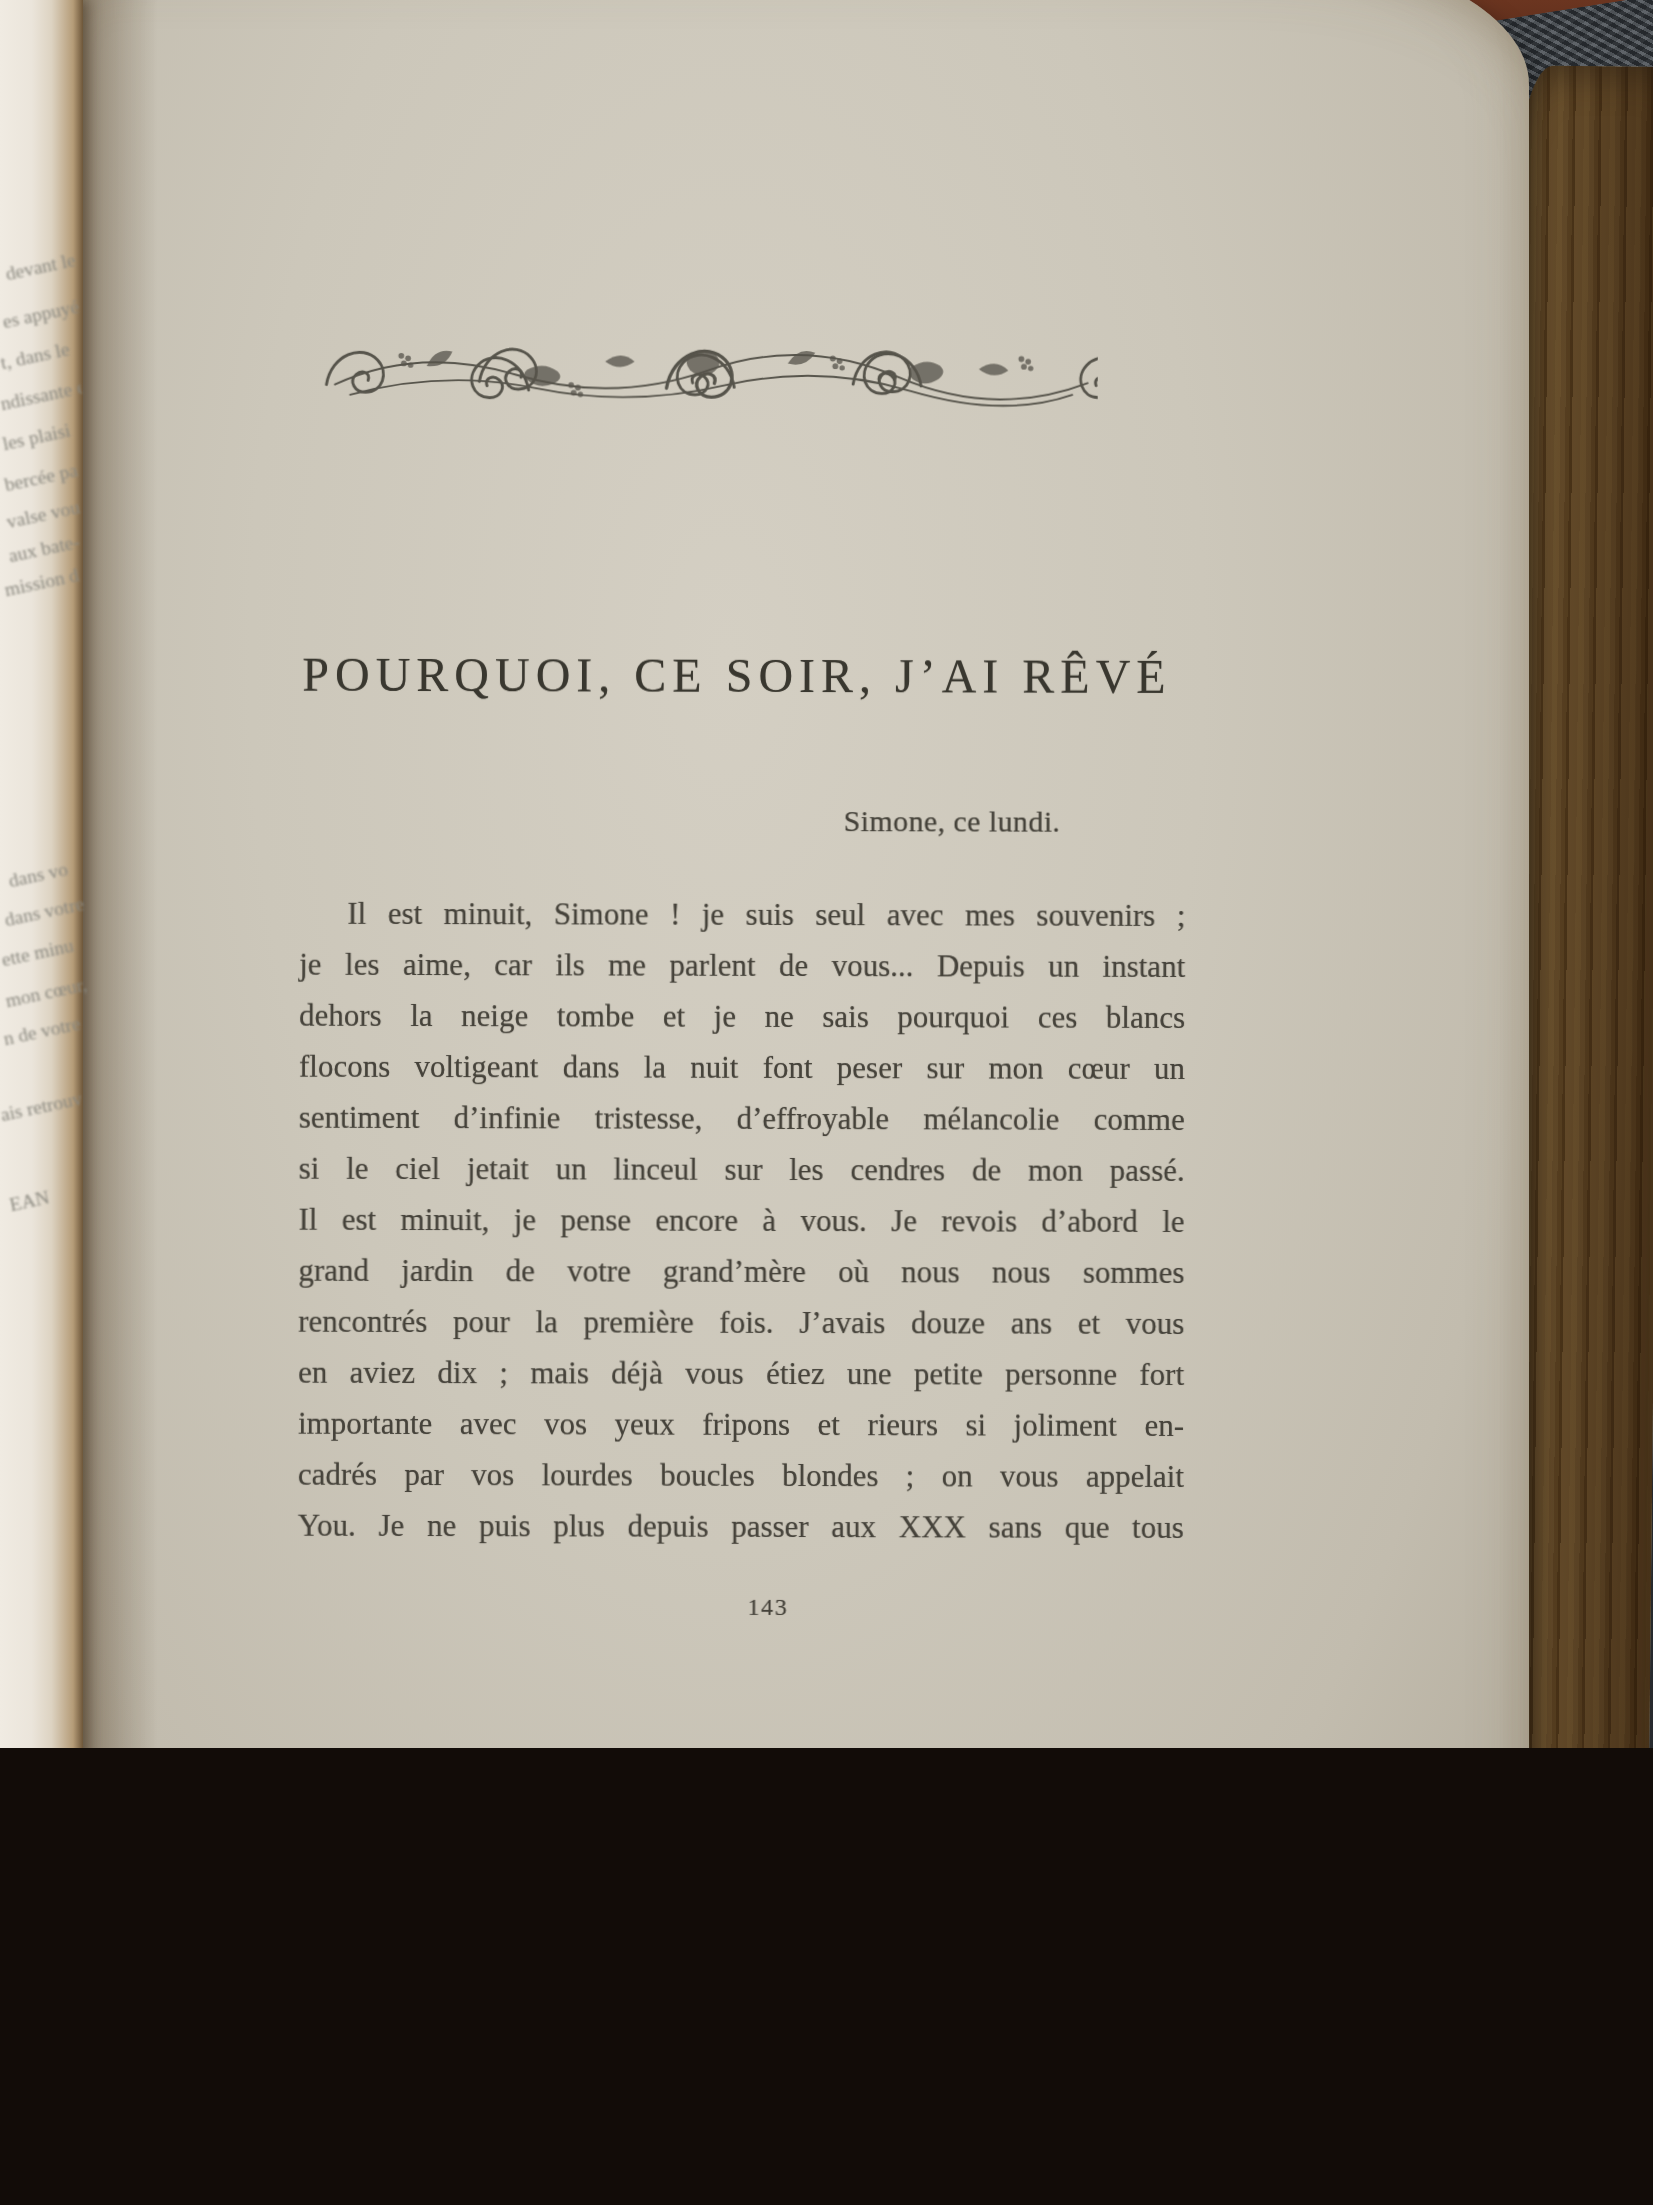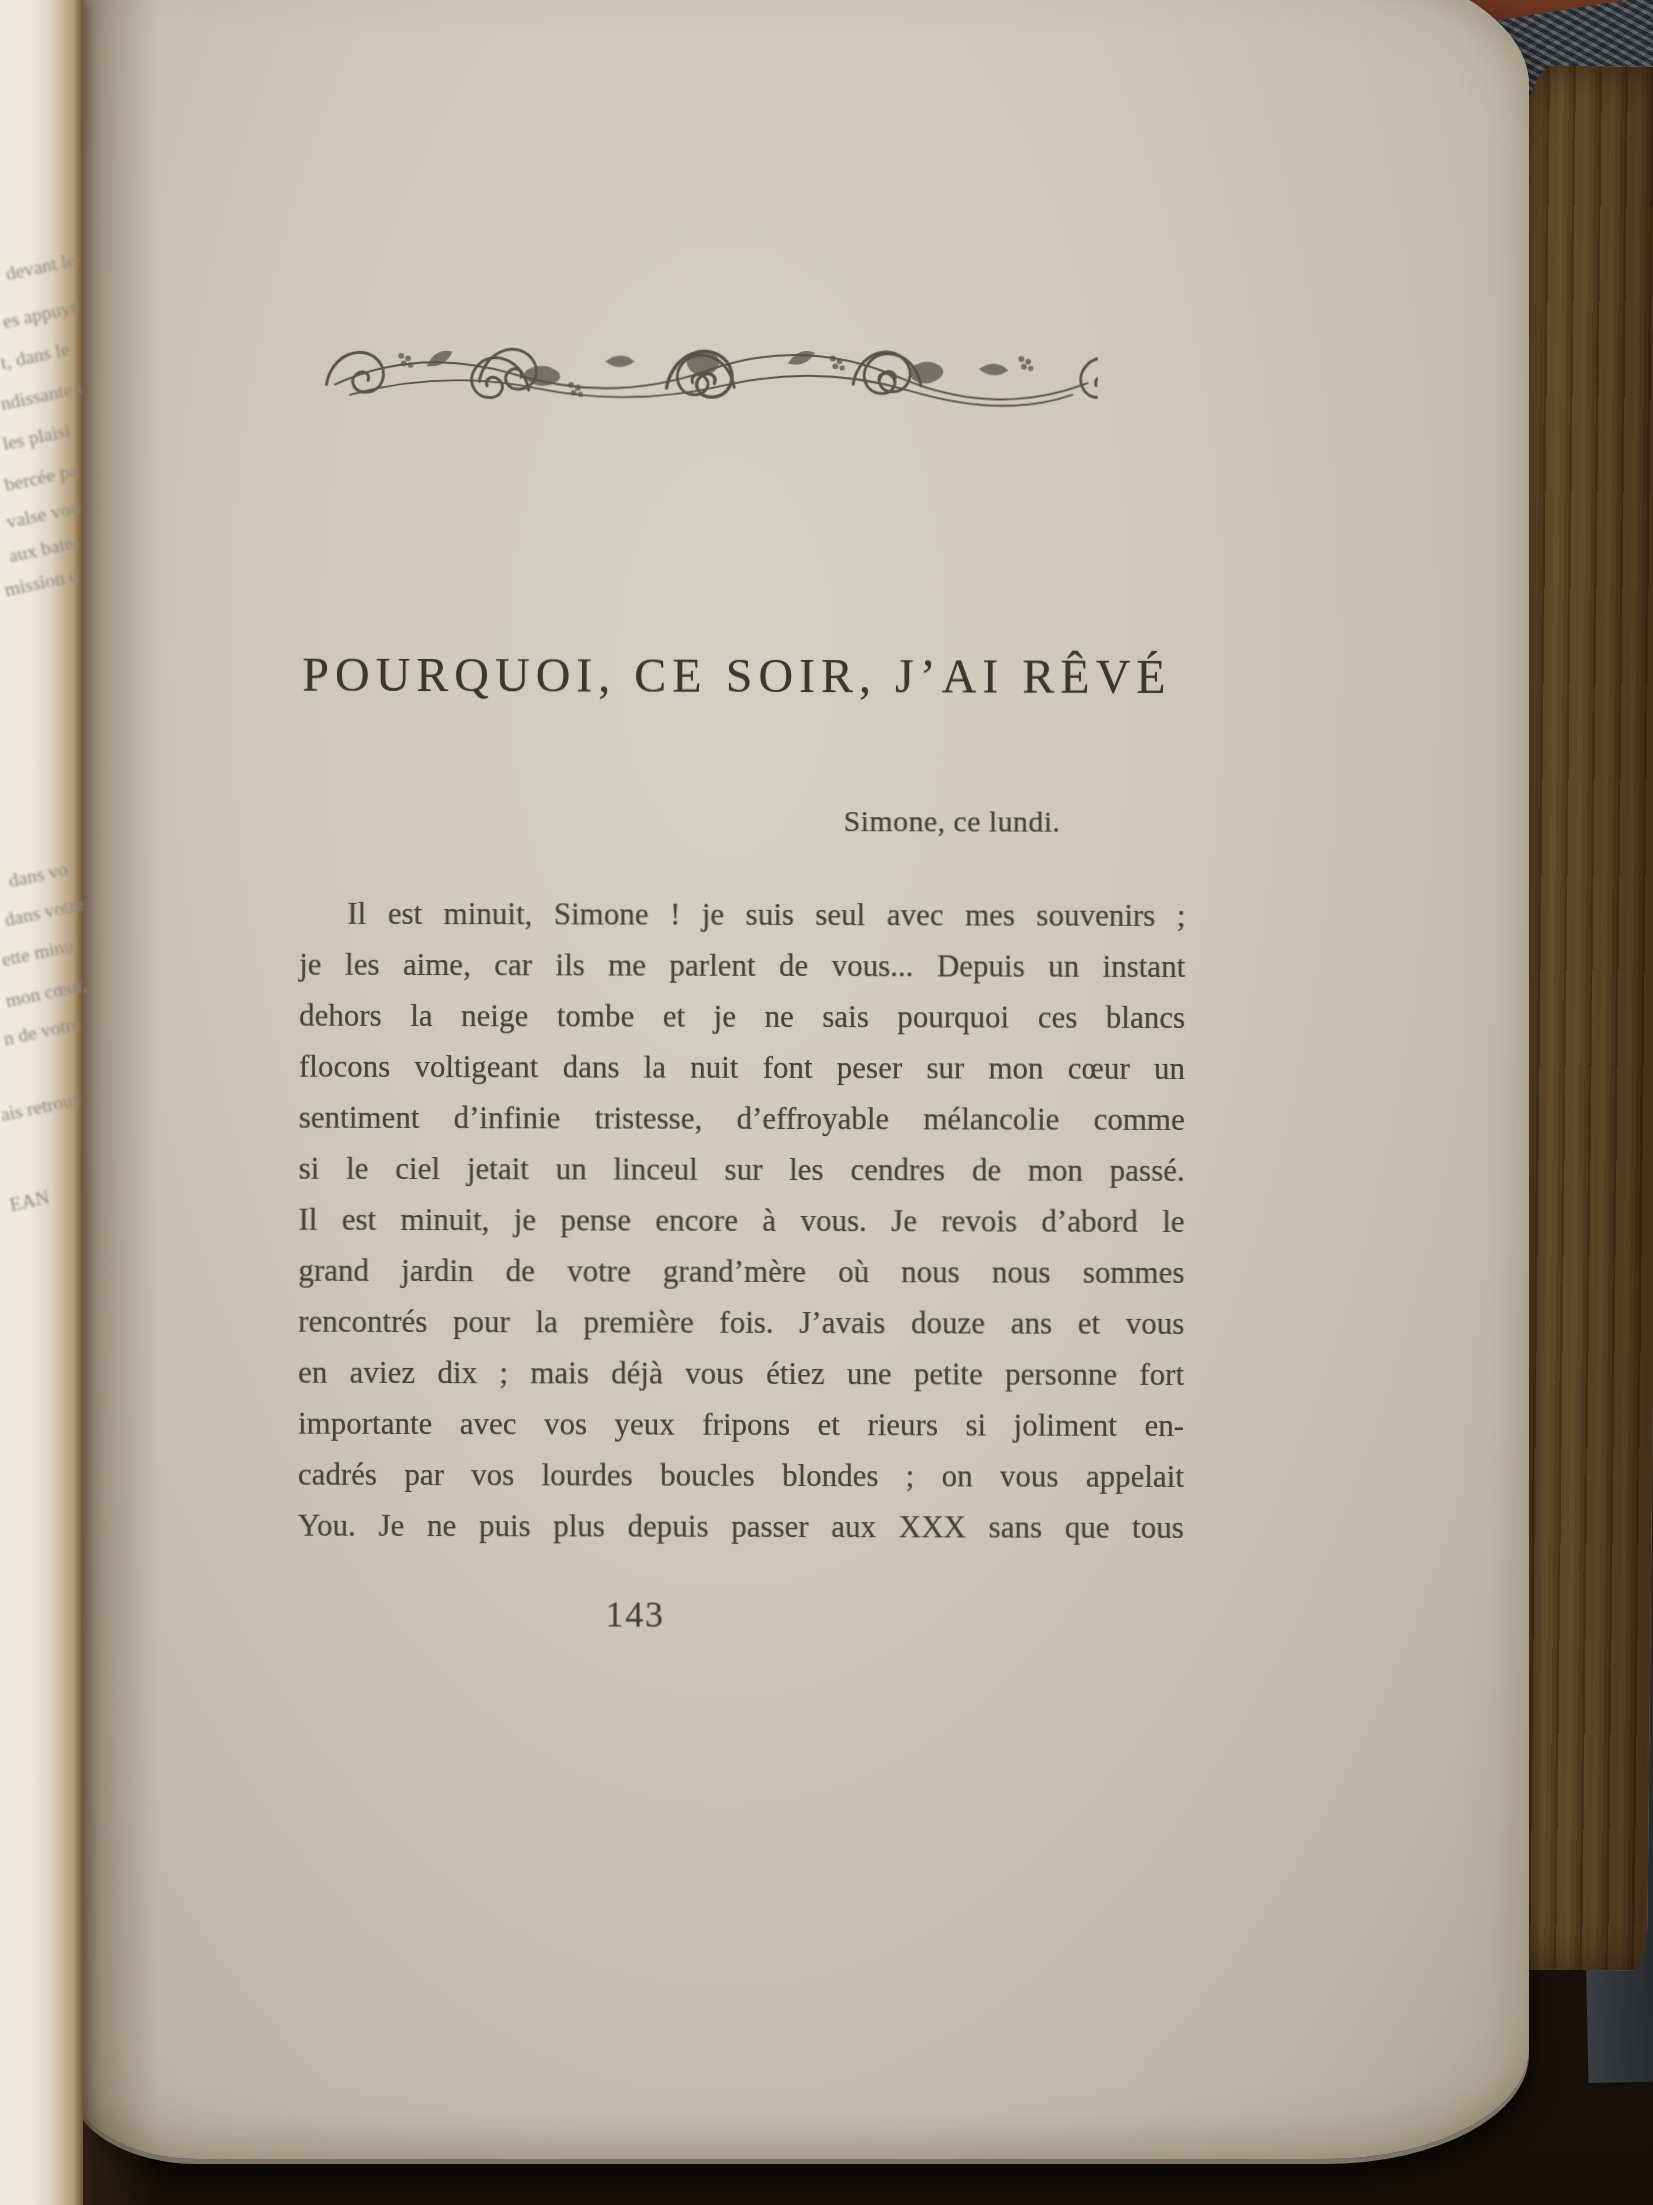--- a/index.html
+++ b/index.html
@@ -1,16 +1,16 @@
 <!DOCTYPE html>
 <html style="font-size:13.6px"><head>
 <meta charset="utf-8">
 <style>
   html,body{margin:0;padding:0;background:#120c08;}
-  .stage{position:relative;width:1654px;height:2205px;overflow:hidden;
+  .stage{position:relative;width:1654px;height:1748px;overflow:hidden;
          background:linear-gradient(180deg,#2a1b12 0%,#241711 55%,#150e09 100%);
          font-family:"Liberation Serif", serif;}
 
   
   .top-cover{position:absolute;left:0;top:0;width:100%;height:127px;z-index:1;
              background:linear-gradient(180deg,#6b3520 0%,#542817 60%,#3a1c10 100%);}
 
   
   .cloth{position:absolute;left:1385px;top:15.3px;width:306px;height:178px;z-index:2;
          transform:rotate(-9deg);border-radius:8.5px;
@@ -49,22 +49,22 @@
 
   .title{position:absolute;left:189px;top:699px;width:952px;text-align:center;
          font-size:48px;letter-spacing:6px;color:#39372f;white-space:nowrap;}
 
   .dateline{position:absolute;left:772px;top:855px;font-size:30px;letter-spacing:0.4px;}
 
   .para{position:absolute;left:228px;top:940px;width:886px;font-size:31px;line-height:51px;}
   .para .line{text-align:justify;text-align-last:justify;white-space:normal;height:51px;overflow:visible;}
   .para .line.indent{padding-left:48px;box-sizing:border-box;}
 
-  .folio{position:absolute;left:536px;top:1645px;width:170px;text-align:left;
-         font-size:36px;letter-spacing:1.7px;}
+  .folio{position:absolute;left:549px;top:1645px;width:170px;text-align:right;
+         font-size:24px;letter-spacing:1.7px;}
 
   
   .left-page{position:absolute;left:0;top:0;width:83px;height:2205px;z-index:6;
              background:linear-gradient(90deg,#f0ebe2 0%,#ebe5db 38%,#ddd3c2 62%,#bda océ78 0%);
              background:linear-gradient(90deg,#f0ebe2 0%,#ebe5db 38%,#ddd3c2 62%,#b59c78 88%,#6d5639 100%);
              box-shadow:5.1px 0 12px rgba(50,35,20,.45);}
   .gutter-shade{position:absolute;left:82px;top:0;width:76px;height:2205px;z-index:5;
              background:linear-gradient(90deg,rgba(80,60,35,.38),rgba(80,60,35,0));}
 
   .fragments{position:absolute;left:0;top:0;width:83px;height:2205px;z-index:7;

